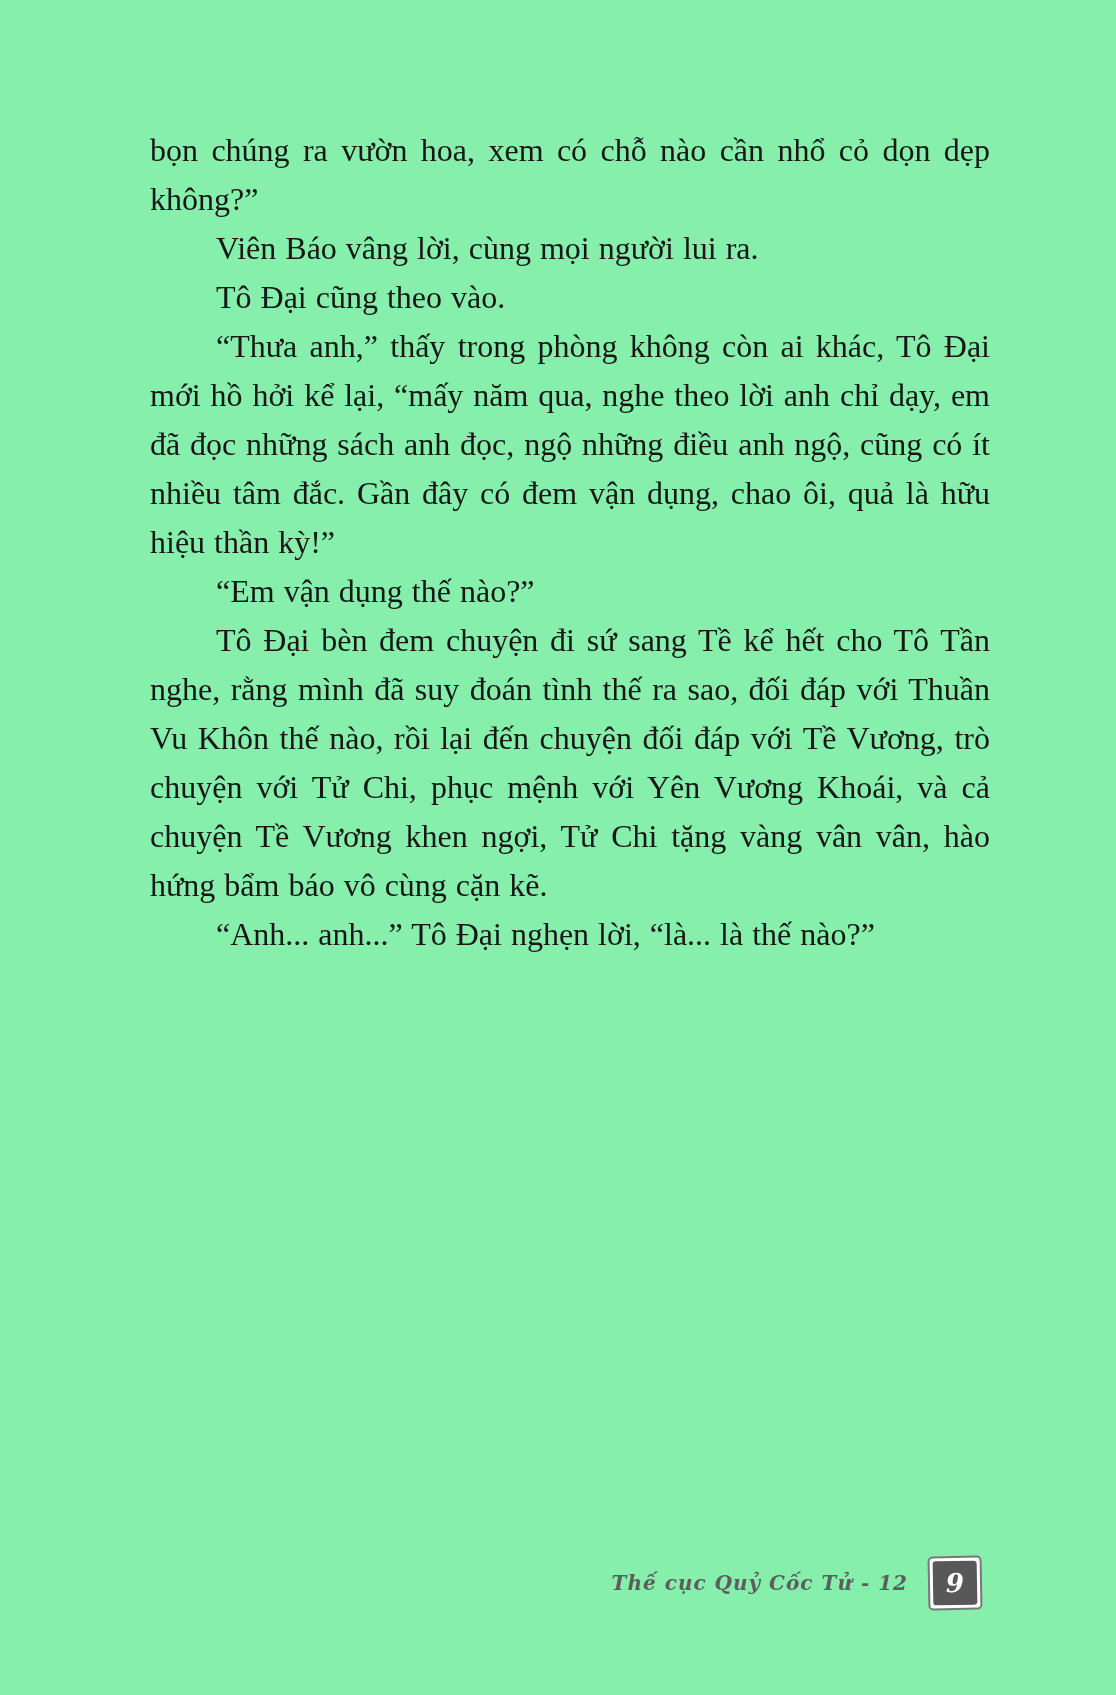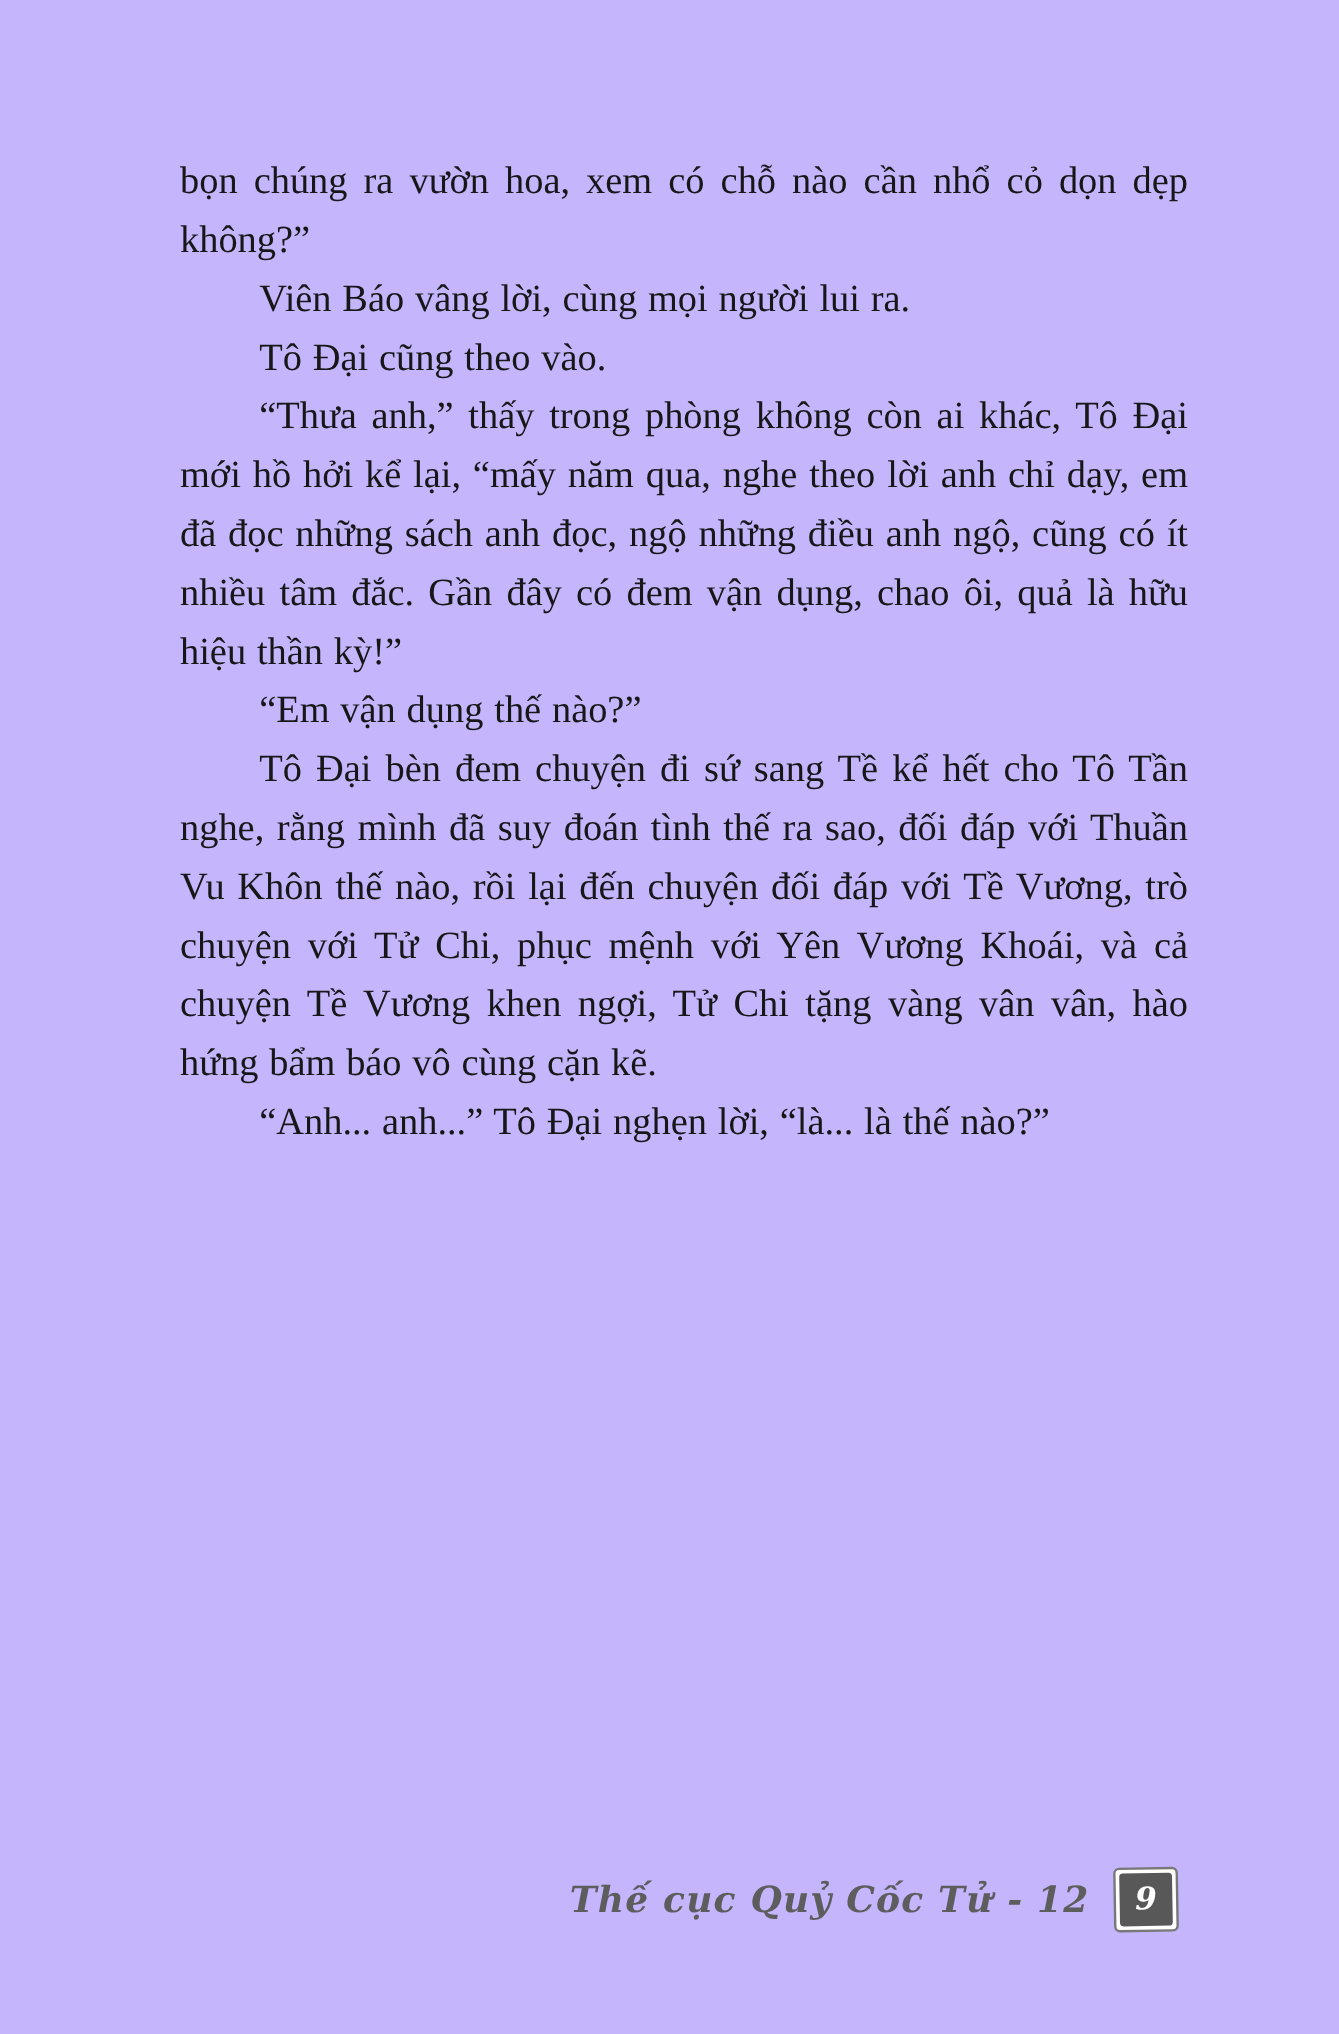--- a/index.html
+++ b/index.html
@@ -10,21 +10,21 @@
   body {
     width: 1116px;
     height: 1695px;
     position: relative;
     font-family: "Liberation Serif", serif;
     overflow: hidden;
   }
   .page {
     position: absolute;
     inset: 0;
-    background: #c4b5fd;
+    background: #86efac;
   }
   .text-block {
     position: absolute;
     left: 150px;
     top: 126px;
     width: 840px;
   }
   .text-block p {
     margin: 0;
     padding: 0;
@@ -43,21 +43,21 @@
     top: 1556px;
     right: 134px;
     display: flex;
     align-items: center;
     gap: 20px;
   }
   .book-title {
     font-family: "DejaVu Serif", serif;
     font-style: italic;
     font-weight: bold;
-    font-size: 30px;
+    font-size: 20px;
     color: #5d5d5d;
     letter-spacing: 1px;
     white-space: nowrap;
   }
   .page-badge {
     box-sizing: border-box;
     width: 54px;
     height: 54px;
     border: 2px solid #787878;
     border-radius: 5px;

